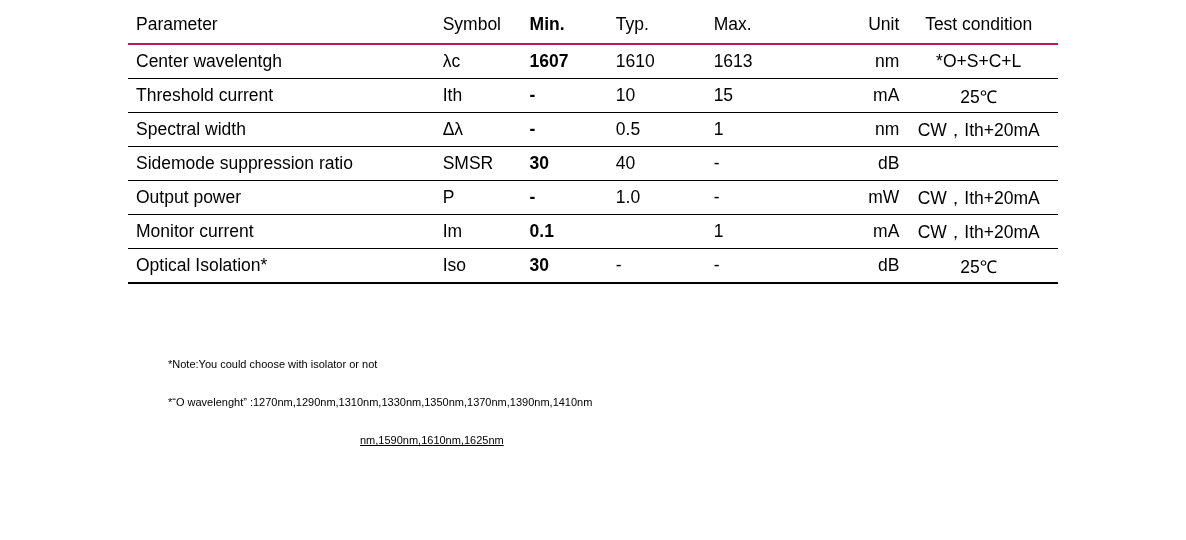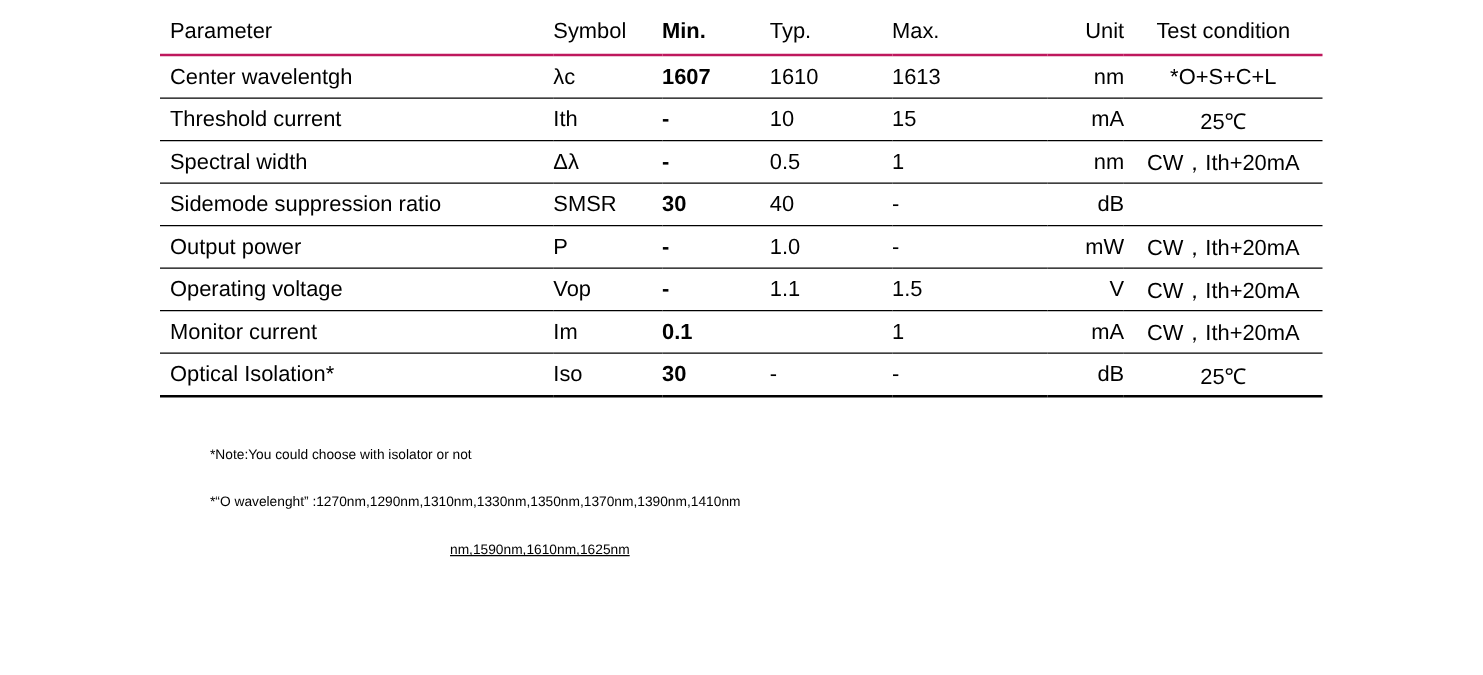--- a/index.html
+++ b/index.html
@@ -132,29 +132,20 @@
       <tr class="body-row">
         <td class="col-param">Output power</td>
         <td class="col-symbol">P</td>
         <td class="col-min">-</td>
         <td class="col-typ">1.0</td>
         <td class="col-max">-</td>
         <td class="col-unit">mW</td>
         <td class="col-cond">CW，Ith+20mA</td>
       </tr>
 
-      <tr class="body-row">
-        <td class="col-param">Operating voltage</td>
-        <td class="col-symbol">Vop</td>
-        <td class="col-min">-</td>
-        <td class="col-typ">1.1</td>
-        <td class="col-max">1.5</td>
-        <td class="col-unit">V</td>
-        <td class="col-cond">CW，Ith+20mA</td>
-      </tr>
 
 
       <tr class="body-row">
         <td class="col-param">Monitor current</td>
         <td class="col-symbol">Im</td>
         <td class="col-min">0.1</td>
         <td class="col-typ"></td>
         <td class="col-max">1</td>
         <td class="col-unit">mA</td>
         <td class="col-cond">CW，Ith+20mA</td>

